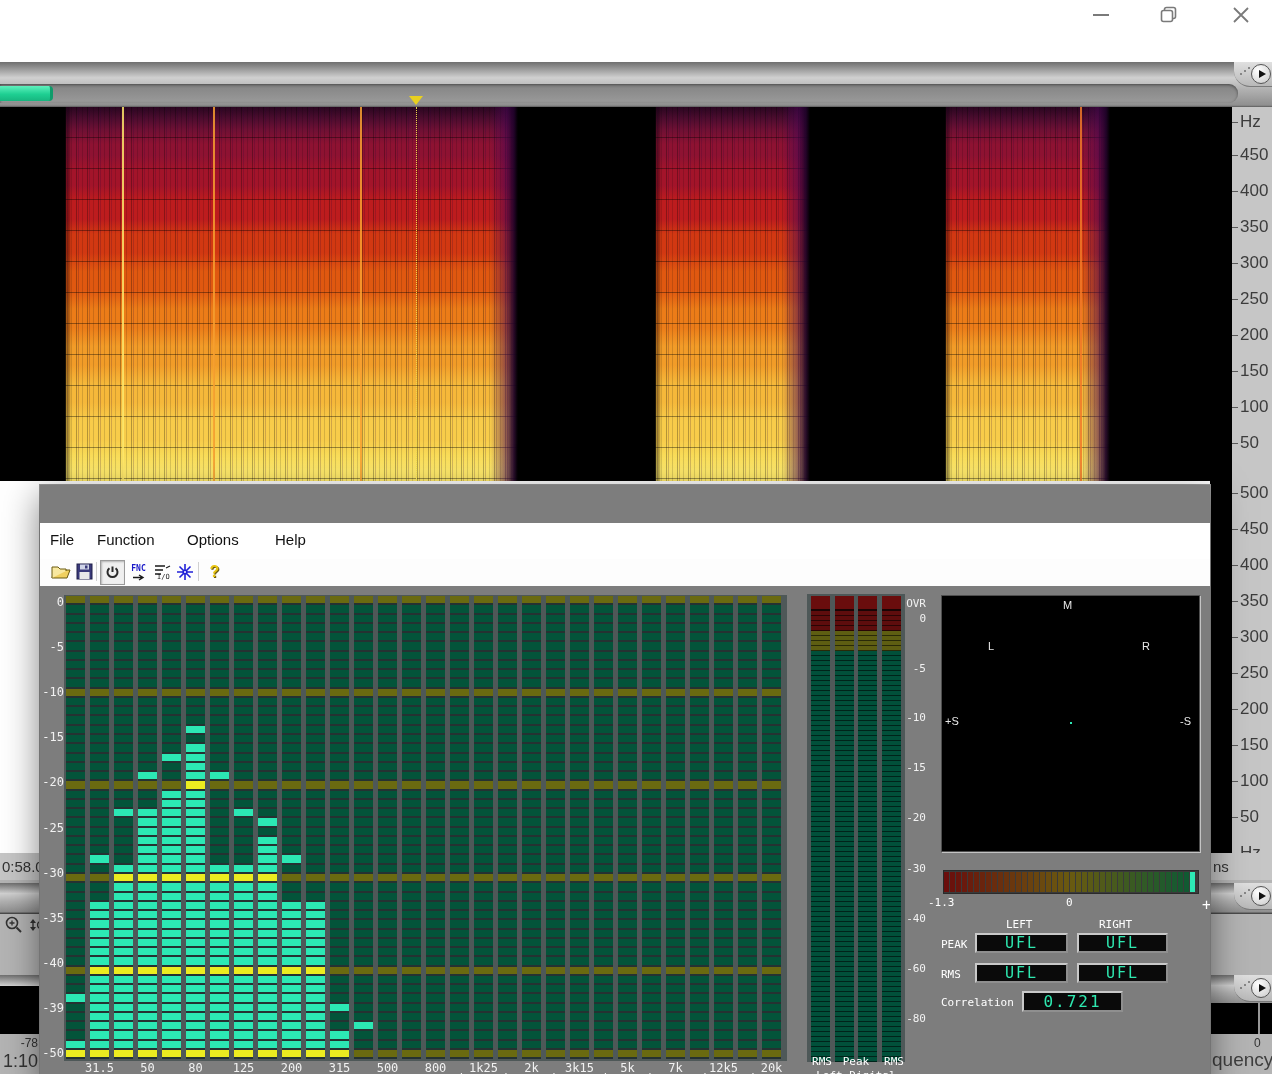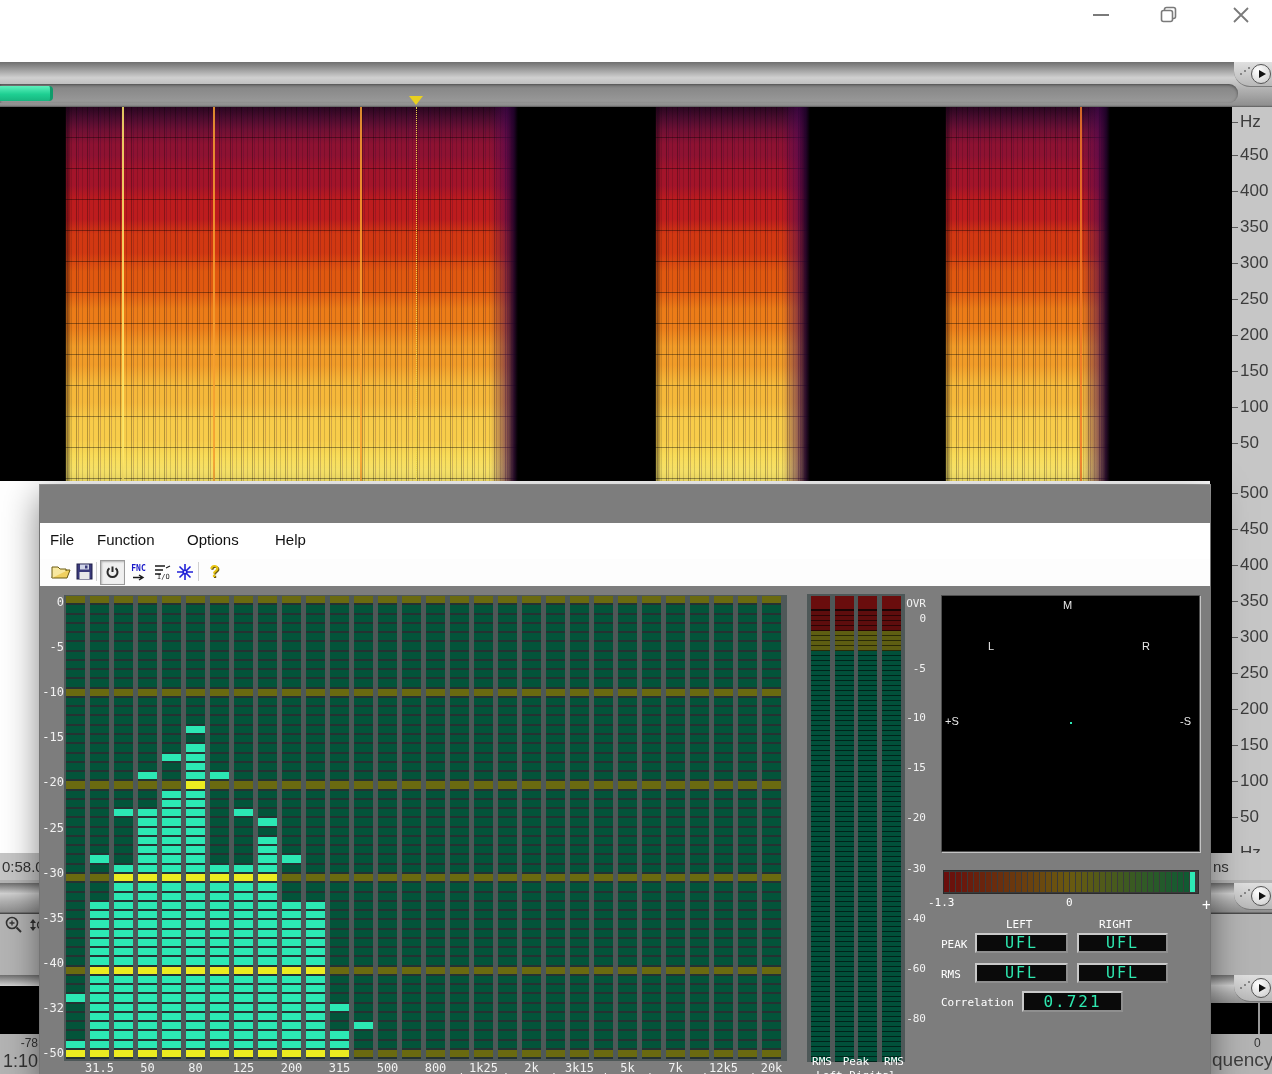--- a/index.html
+++ b/index.html
@@ -289,21 +289,21 @@
     <div id="spec-db-labels">
         <div class="abs speclabel mono" style="left: 2px; top: 9px;">0</div>
         <div class="abs speclabel mono" style="left: 2px; top: 54.1px;">-5</div>
         <div class="abs speclabel mono" style="left: 2px; top: 99.2px;">-10</div>
         <div class="abs speclabel mono" style="left: 2px; top: 144.3px;">-15</div>
         <div class="abs speclabel mono" style="left: 2px; top: 189.4px;">-20</div>
         <div class="abs speclabel mono" style="left: 2px; top: 234.5px;">-25</div>
         <div class="abs speclabel mono" style="left: 2px; top: 279.6px;">-30</div>
         <div class="abs speclabel mono" style="left: 2px; top: 324.7px;">-35</div>
         <div class="abs speclabel mono" style="left: 2px; top: 369.8px;">-40</div>
-        <div class="abs speclabel mono" style="left: 2px; top: 414.9px;">-32</div>
+        <div class="abs speclabel mono" style="left: 2px; top: 414.9px;">-39</div>
         <div class="abs speclabel mono" style="left: 2px; top: 460px;">-50</div>
       </div>
     <div class="abs barsbg" style="left:24px;top:9px;width:723px;height:466px;" id="spec-bars">
         <div class="barcol" style="left: 2px; top: 1px;">
           <div class="seg" style="background: rgb(106, 106, 16);"></div>
           <div class="seg" style="background: rgb(3, 84, 58);"></div>
           <div class="seg" style="background: rgb(3, 84, 58);"></div>
           <div class="seg" style="background: rgb(3, 84, 58);"></div>
           <div class="seg" style="background: rgb(3, 84, 58);"></div>
           <div class="seg" style="background: rgb(3, 84, 58);"></div>

